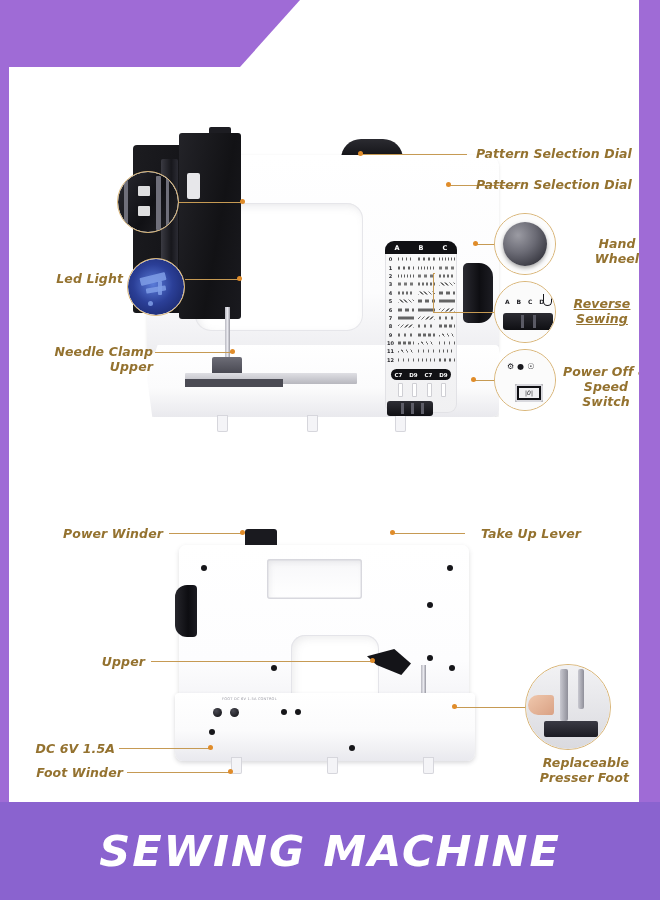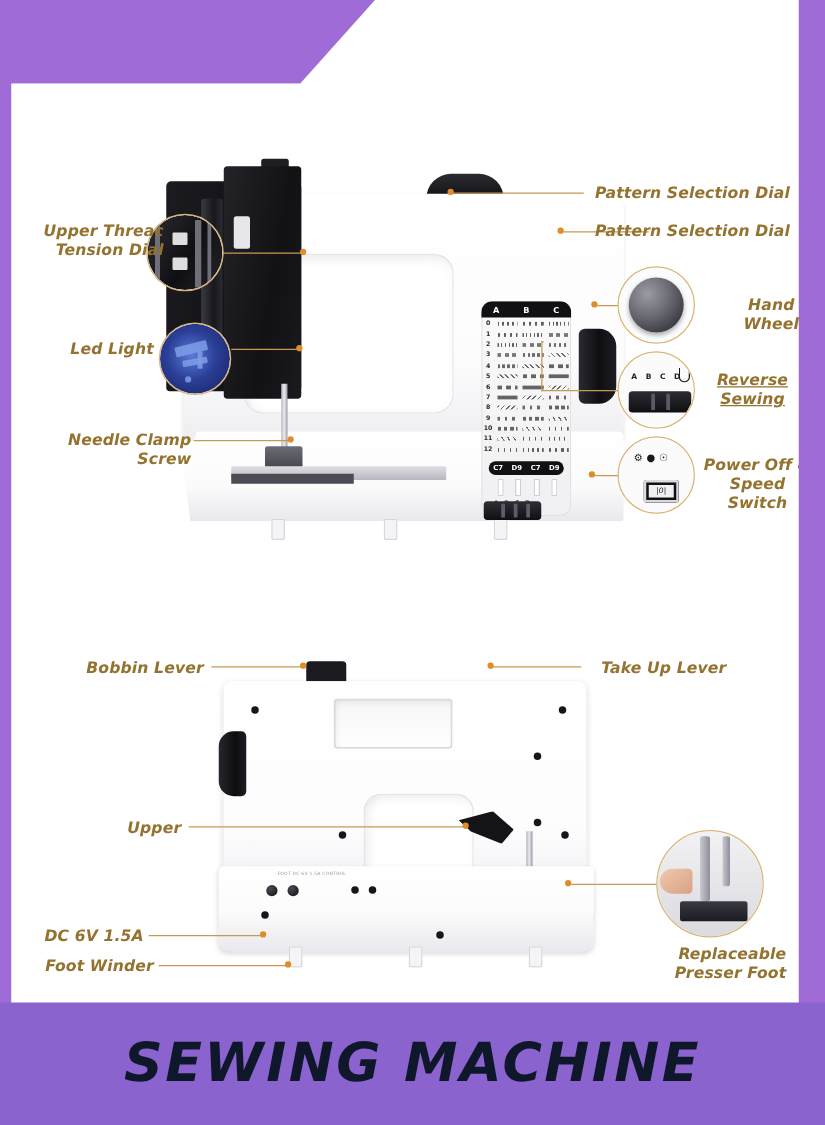--- a/index.html
+++ b/index.html
@@ -64,21 +64,21 @@
   .footer {
     position: absolute; left: 0; bottom: 0;
     width: 660px; height: 98px;
     background: #8a63cf;
     z-index: 6;
     display: flex;
     align-items: center;
     justify-content: center;
   }
   .footer-title {
-    color: #0f172a;
+    color: #ffffff;
     font-size: 43px;
     font-weight: 700;
     font-style: italic;
     letter-spacing: 2px;
     font-family: "DejaVu Sans", sans-serif;
     text-align: right;
   }
 
   
   .stage {
@@ -830,40 +830,38 @@
           <div class="bar" style="left:34px; top:4px; width:8px; height:52px;"></div>
           <div class="bar" style="left:52px; top:4px; width:6px; height:40px;"></div>
           <div class="finger"></div>
           <div class="sole"></div>
         </div>
       </div>
     </div>
     <div class="line" style="left:446px; top:640px; width:72px;"></div>
     <div class="dot" style="left:443px; top:637px;"></div>
 
-    <div class="lbl l" style="left:10px; top:110px; width:112px;">Upper Threac
-Tension Dial</div>
 
     <div class="lbl l" style="left:10px; top:204px; width:104px;">Led Light</div>
 
-    <div class="lbl l" style="left:4px; top:277px; width:140px;">Needle Clamp Screw</div>
+    <div class="lbl l" style="left:4px; top:277px; width:140px;">Needle Clamp Upper</div>
 
     <div class="lbl r" style="left:462px; top:79px; width:166px;">Pattern Selection Dial</div>
 
     <div class="lbl r" style="left:462px; top:110px; width:166px;">Pattern Selection Dial</div>
 
     <div class="lbl r" style="left:565px; top:169px; width:86px;">Hand Wheel</div>
 
     <div class="lbl r" style="left:553px; top:229px; width:80px;text-decoration:underline;">Reverse
 Sewing</div>
 
     <div class="lbl r" style="left:553px; top:297px; width:88px;">Power Off &amp;
 Speed Switch</div>
 
-    <div class="lbl l" style="left:24px; top:459px; width:130px;">Bobbin Lever</div>
+    <div class="lbl l" style="left:24px; top:459px; width:130px;">Power Winder</div>
 
     <div class="lbl l" style="left:40px; top:587px; width:96px;">Upper</div>
 
     <div class="lbl l" style="left:24px; top:674px; width:82px;">DC 6V 1.5A</div>
 
     <div class="lbl l" style="left:24px; top:698px; width:90px;">Foot Winder</div>
 
     <div class="lbl r" style="left:462px; top:459px; width:120px;">Take Up Lever</div>
 
     <div class="lbl r" style="left:510px; top:688px; width:110px; text-align:right;">Replaceable

